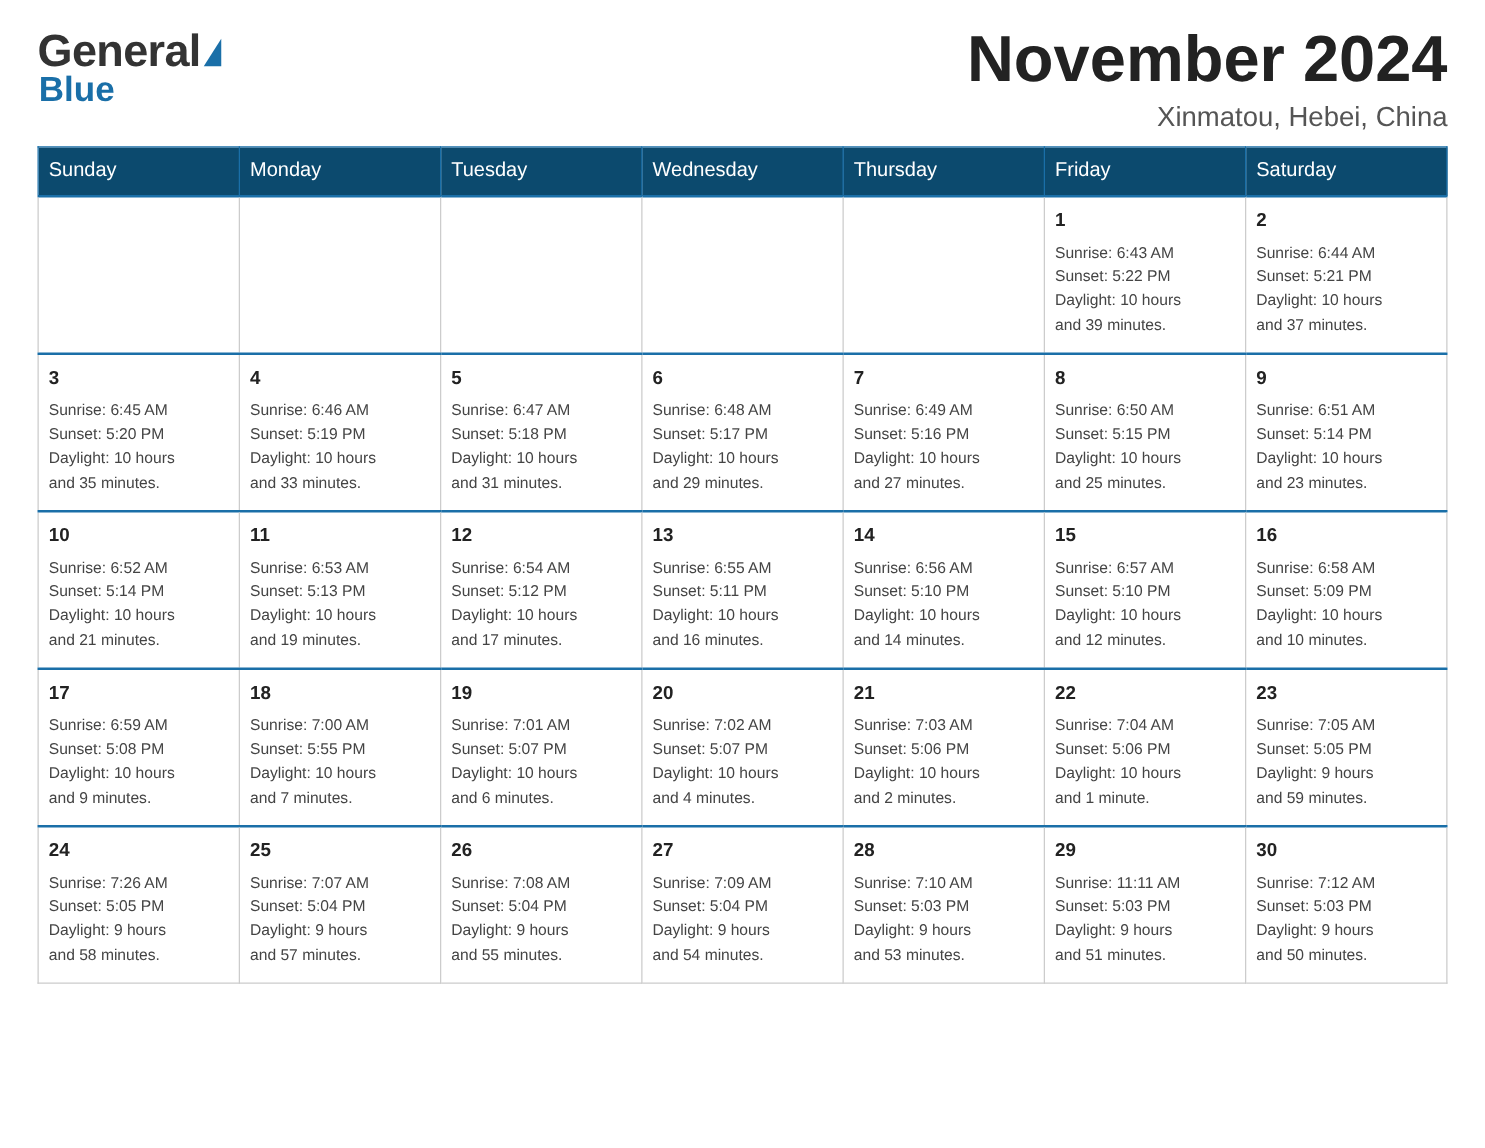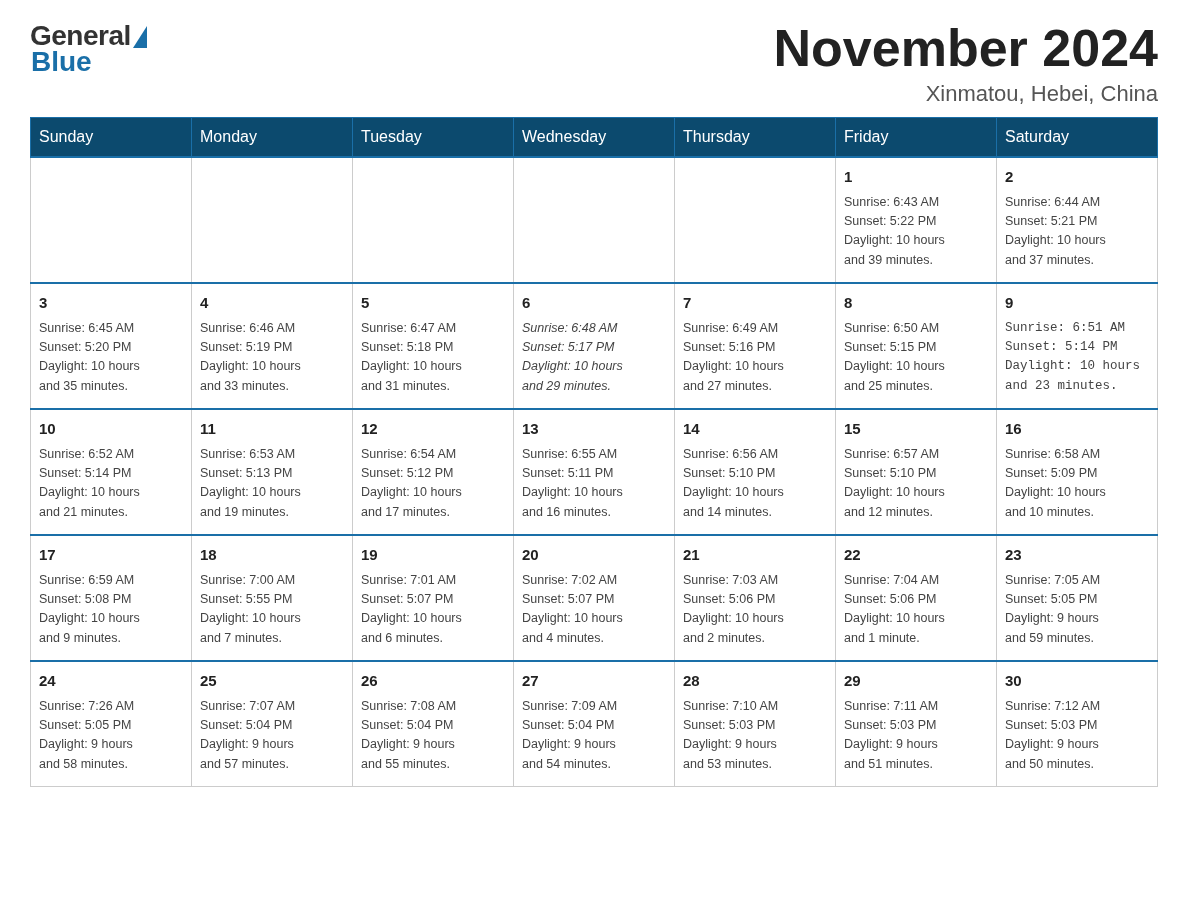--- a/index.html
+++ b/index.html
@@ -19,21 +19,21 @@
     .logo {
       display: flex;
       flex-direction: column;
       align-items: flex-start;
     }
     .logo-top {
       display: flex;
       align-items: center;
     }
     .logo-general {
-      font-size: 28px;
+      font-size: 36px;
       font-weight: bold;
       color: #333;
       letter-spacing: -0.5px;
     }
     .logo-triangle {
       width: 0;
       height: 0;
       border-left: 14px solid transparent;
       border-bottom: 22px solid #1a6fa8;
       margin-left: 2px;
@@ -173,42 +173,42 @@
         </td>
         <td>
           <span class="day-number">5</span>
           <div class="day-info" style="white-space: pre-line;">Sunrise: 6:47 AM
 Sunset: 5:18 PM
 Daylight: 10 hours
 and 31 minutes.</div>
         </td>
         <td>
           <span class="day-number">6</span>
-          <div class="day-info" style="white-space: pre-line; font-style: italic;">Sunrise: 6:48 AM
+          <div class="day-info" style="white-space: pre-line;">Sunrise: 6:48 AM
 Sunset: 5:17 PM
 Daylight: 10 hours
 and 29 minutes.</div>
         </td>
         <td>
           <span class="day-number">7</span>
           <div class="day-info" style="white-space: pre-line;">Sunrise: 6:49 AM
 Sunset: 5:16 PM
 Daylight: 10 hours
 and 27 minutes.</div>
         </td>
         <td>
           <span class="day-number">8</span>
           <div class="day-info" style="white-space: pre-line;">Sunrise: 6:50 AM
 Sunset: 5:15 PM
 Daylight: 10 hours
 and 25 minutes.</div>
         </td>
         <td>
           <span class="day-number">9</span>
-          <div class="day-info" style="white-space: pre-line; font-family: Liberation Mono, monospace;">Sunrise: 6:51 AM
+          <div class="day-info" style="white-space: pre-line;">Sunrise: 6:51 AM
 Sunset: 5:14 PM
 Daylight: 10 hours
 and 23 minutes.</div>
         </td>
       </tr>
       <tr class="week-row">
         <td>
           <span class="day-number">10</span>
           <div class="day-info" style="white-space: pre-line;">Sunrise: 6:52 AM
 Sunset: 5:14 PM
@@ -340,21 +340,21 @@
         </td>
         <td>
           <span class="day-number">28</span>
           <div class="day-info" style="white-space: pre-line;">Sunrise: 7:10 AM
 Sunset: 5:03 PM
 Daylight: 9 hours
 and 53 minutes.</div>
         </td>
         <td>
           <span class="day-number">29</span>
-          <div class="day-info" style="white-space: pre-line;">Sunrise: 7:11 AM
+          <div class="day-info" style="white-space: pre-line;">Sunrise: 11:11 AM
 Sunset: 5:03 PM
 Daylight: 9 hours
 and 51 minutes.</div>
         </td>
         <td>
           <span class="day-number">30</span>
           <div class="day-info" style="white-space: pre-line;">Sunrise: 7:12 AM
 Sunset: 5:03 PM
 Daylight: 9 hours
 and 50 minutes.</div>

